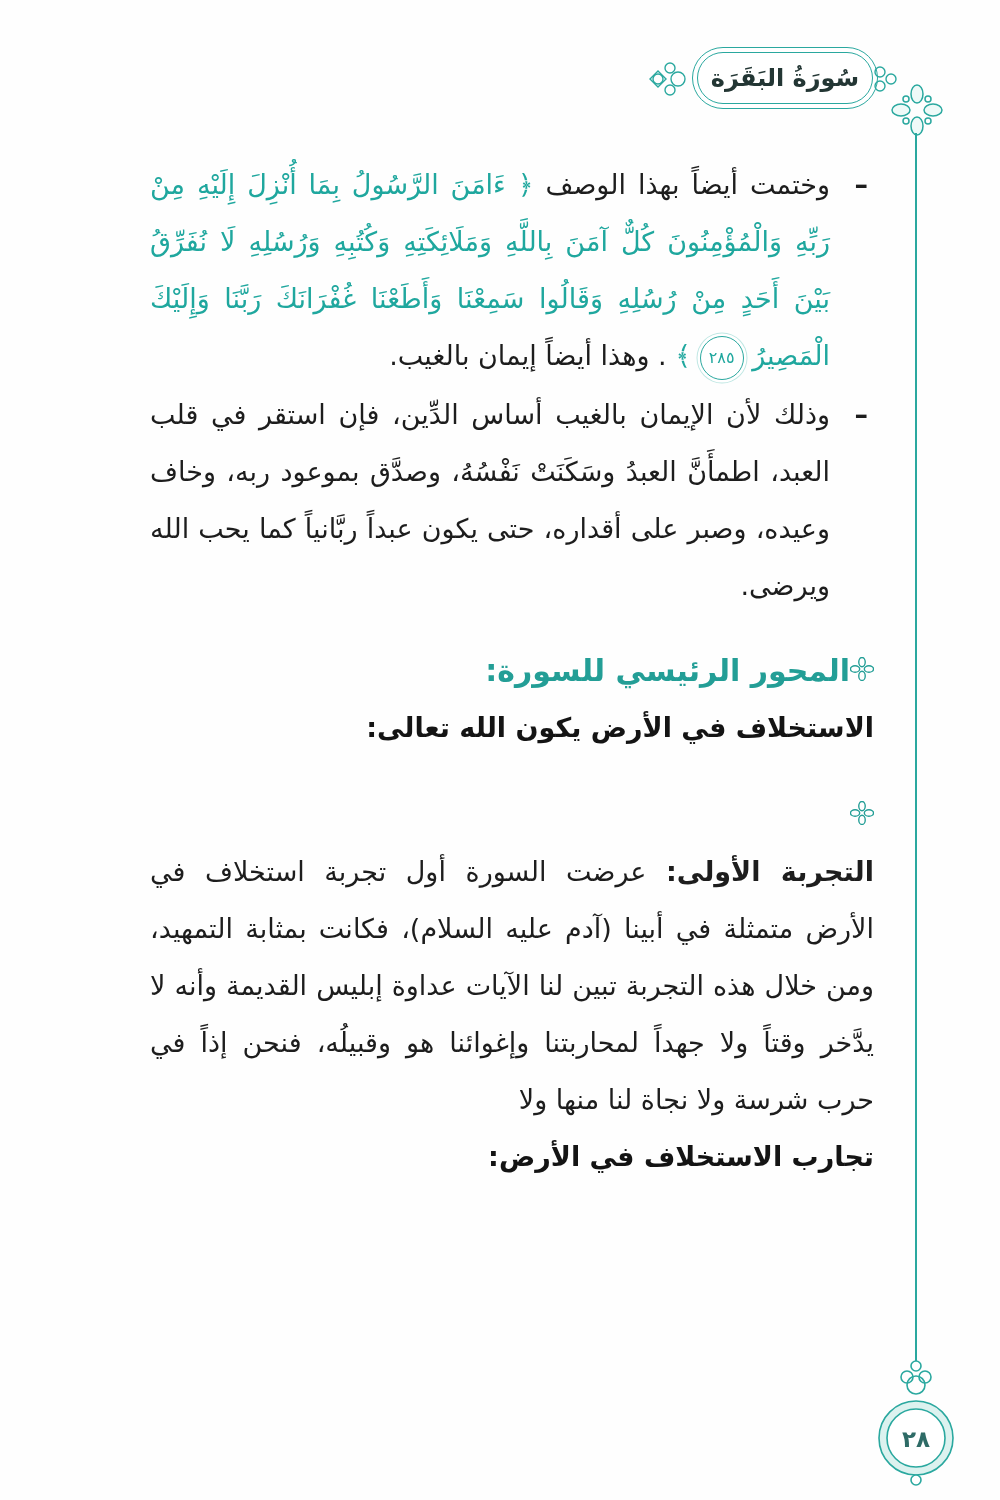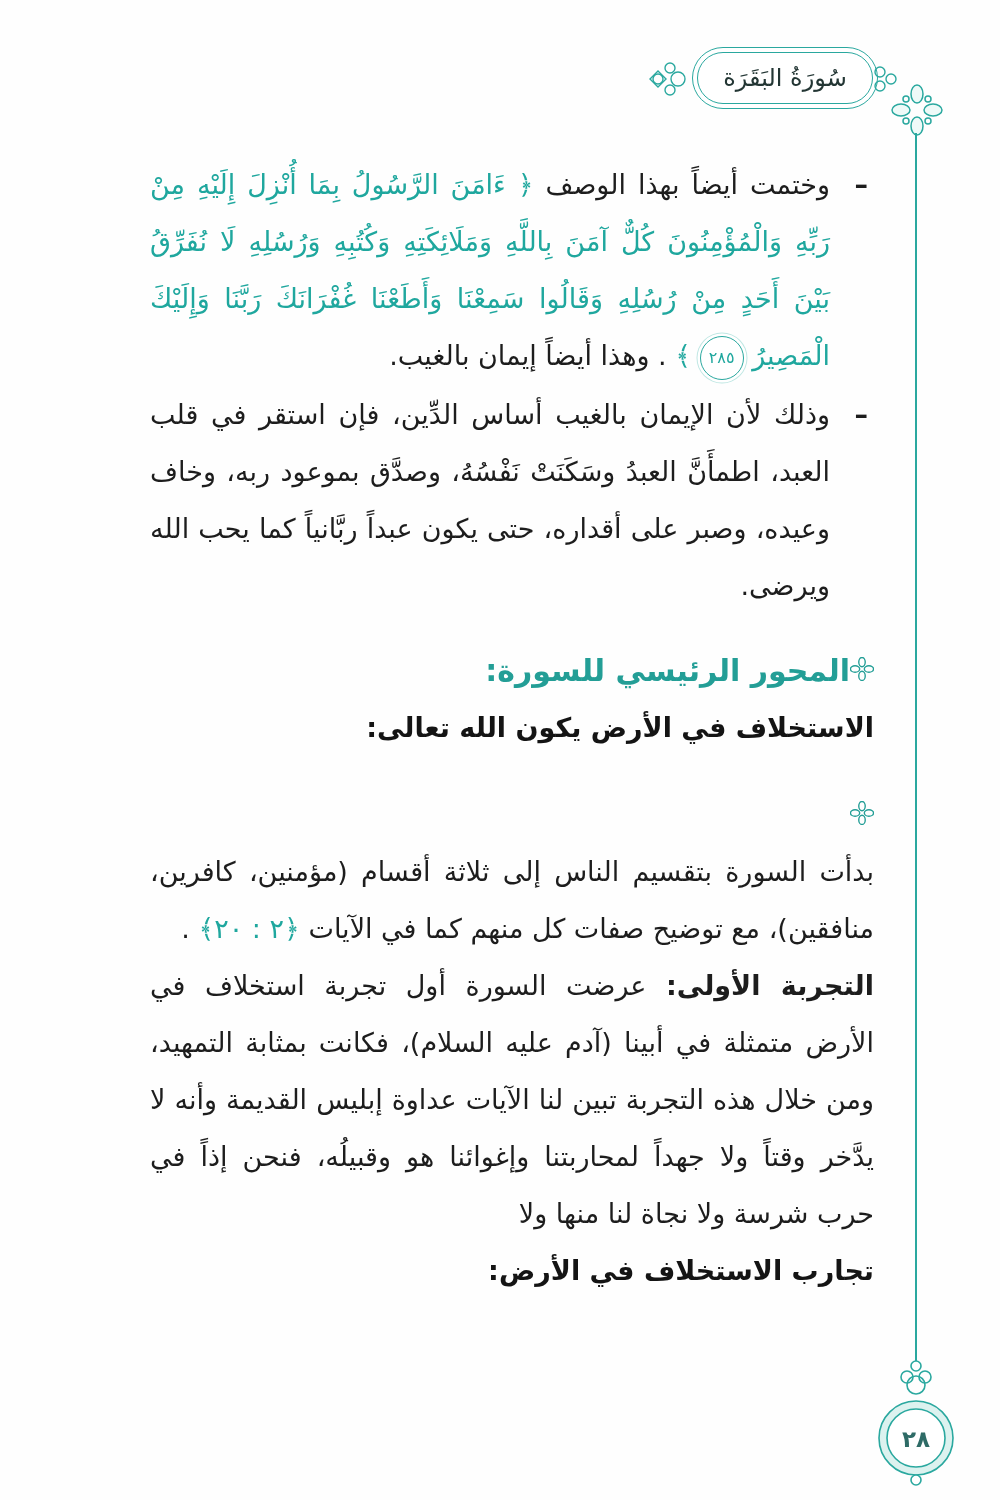--- a/index.html
+++ b/index.html
@@ -19,21 +19,21 @@
     position:absolute;top:47px;left:692px;width:184px;height:60px;
     border:1.6px solid #2aa89f;border-radius:31px;
     display:flex;align-items:center;justify-content:center;
     background:#ffffff;
   }
   .cartouche-inner{
     position:absolute;inset:4px;border:1px solid #2aa89f;border-radius:26px;
     display:flex;align-items:center;justify-content:center;
   }
   .cartouche-title{
-    font-size:24px;font-weight:normal;color:#233634;letter-spacing:0;
+    font-size:24px;font-weight:bold;color:#233634;letter-spacing:0;
     font-family:"DejaVu Sans", sans-serif;
     text-align:right;
   }
   .ornament{position:absolute;}
   .ornament svg{display:block;}
 
   
   .content{
     position:absolute;top:156px;right:126px;width:724px;
     direction:rtl;text-align:justify;
@@ -142,23 +142,20 @@
       <span>
         <svg width="24" height="24" viewBox="0 0 52 52" fill="none" stroke="#239e96" stroke-width="3">
           <ellipse cx="26" cy="11" rx="7" ry="10"></ellipse>
           <ellipse cx="26" cy="41" rx="7" ry="10"></ellipse>
           <ellipse cx="11" cy="26" rx="10" ry="7"></ellipse>
           <ellipse cx="41" cy="26" rx="10" ry="7"></ellipse>
         </svg>
       </span>
     </div>
 
-    <div class="para">
-      <span>بدأت السورة بتقسيم الناس إلى ثلاثة أقسام (مؤمنين، كافرين، منافقين)، مع توضيح صفات كل منهم كما في الآيات </span><span class="quran">﴿٢ : ٢٠﴾</span><span> .</span>
-    </div>
 
     <div class="para">
       <span class="lead">التجربة الأولى:</span><span> عرضت السورة أول تجربة استخلاف في الأرض متمثلة في أبينا (آدم عليه السلام)، فكانت بمثابة التمهيد، ومن خلال هذه التجربة تبين لنا الآيات عداوة إبليس القديمة وأنه لا يدَّخر وقتاً ولا جهداً لمحاربتنا وإغوائنا هو وقبيلُه، فنحن إذاً في حرب شرسة ولا نجاة لنا منها ولا</span>
     </div>
 
     <div class="para subhead">تجارب الاستخلاف في الأرض:</div>
 
   </div>
 
   <div class="footer-medallion">

